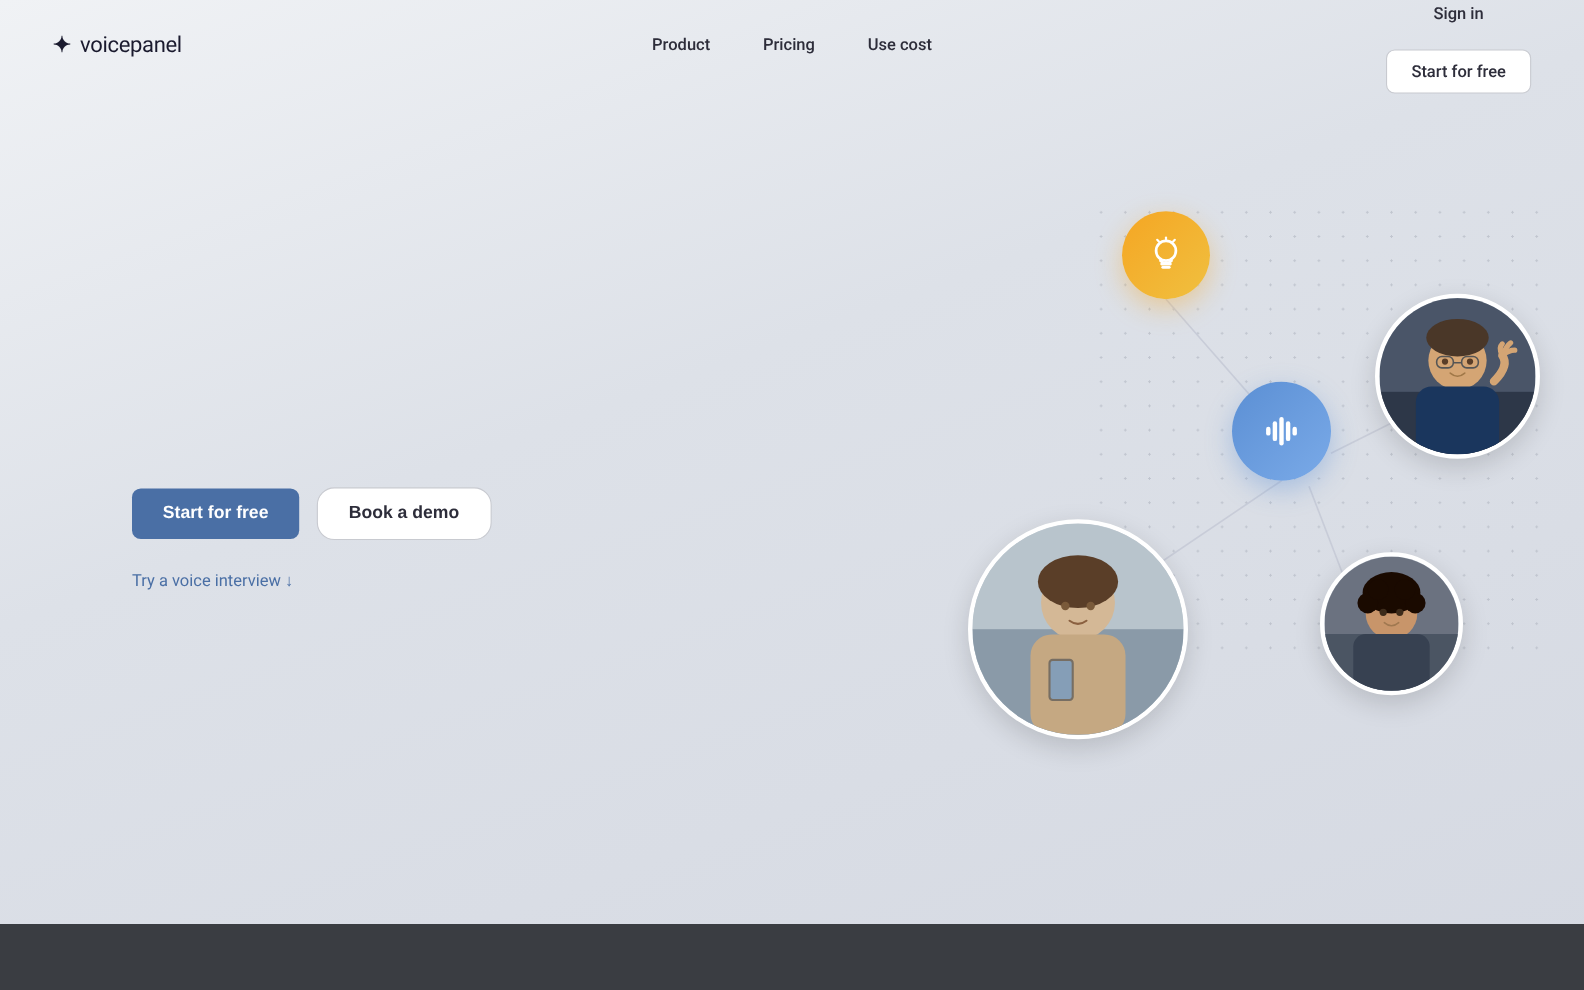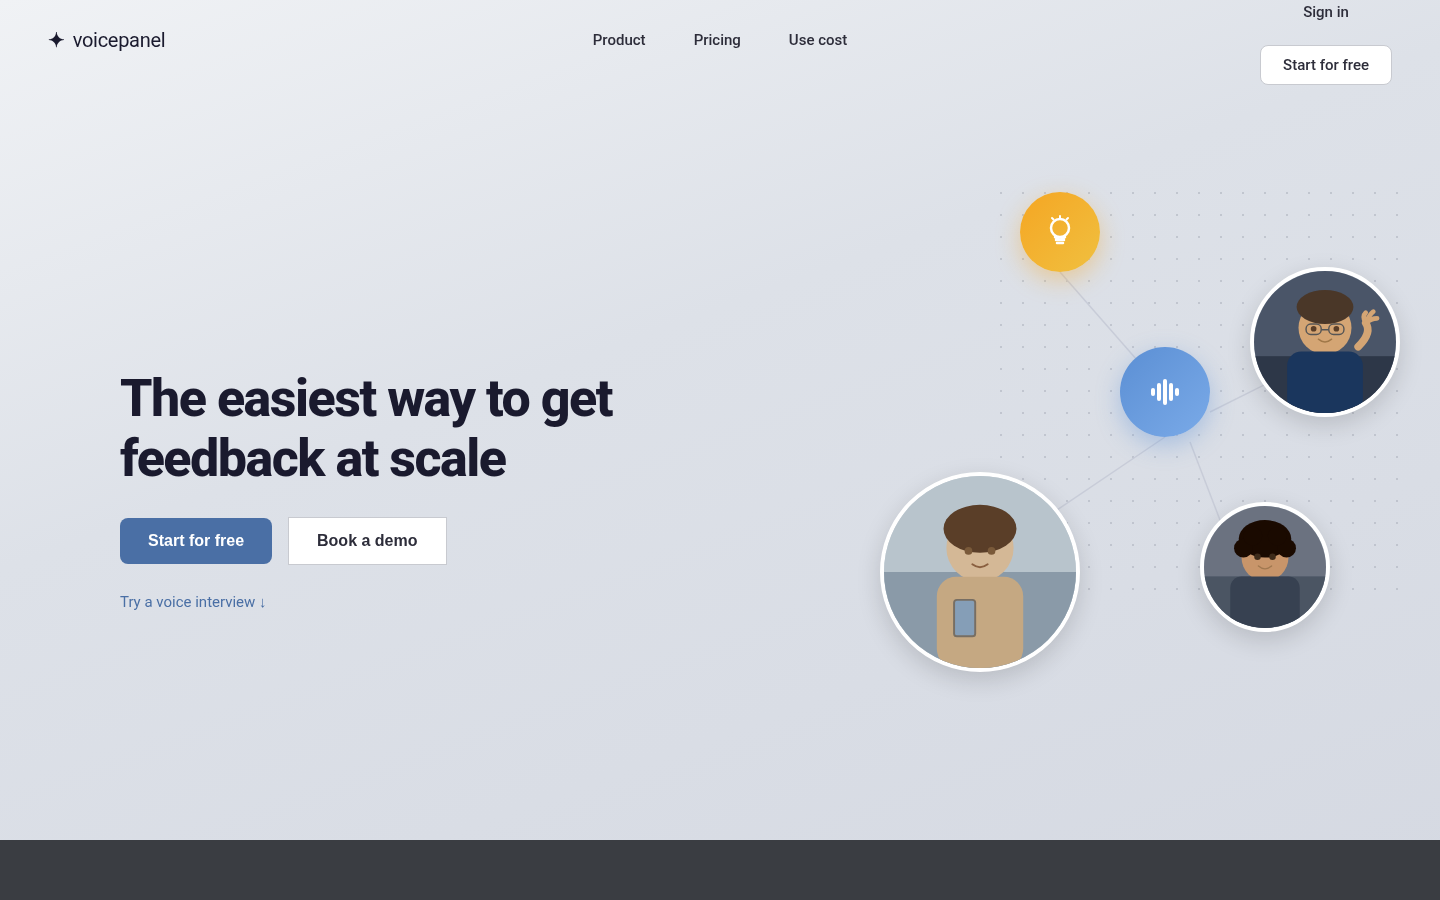--- a/index.html
+++ b/index.html
@@ -135,21 +135,21 @@
       padding: 14px 28px;
       font-size: 16px;
       font-weight: 600;
       cursor: pointer;
     }
 
     .btn-secondary {
       background: white;
       color: #2d2d3a;
       border: 1.5px solid #c8cad0;
-      border-radius: 0;
+      border-radius: 16px;
       padding: 14px 28px;
       font-size: 16px;
       font-weight: 600;
       cursor: pointer;
     }
 
     .hero-link {
       font-size: 15px;
       color: #4a6fa5;
       text-decoration: none;
@@ -284,21 +284,20 @@
     </div>
 
     <div class="nav-actions">
       <a class="btn-signin" href="#">Sign in</a>
       <a class="btn-start-nav" href="#">Start for free</a>
     </div>
   </nav>
 
   <section class="hero">
     <div class="hero-content">
-      <h1 class="hero-title">The easiest way to get feedback at scale</h1>
 
       <div class="hero-buttons">
         <button class="btn-primary">Start for free</button>
         <button class="btn-secondary">Book a demo</button>
       </div>
 
       <a class="hero-link" href="#">Try a voice interview ↓</a>
     </div>
 
     <div class="hero-illustration">

